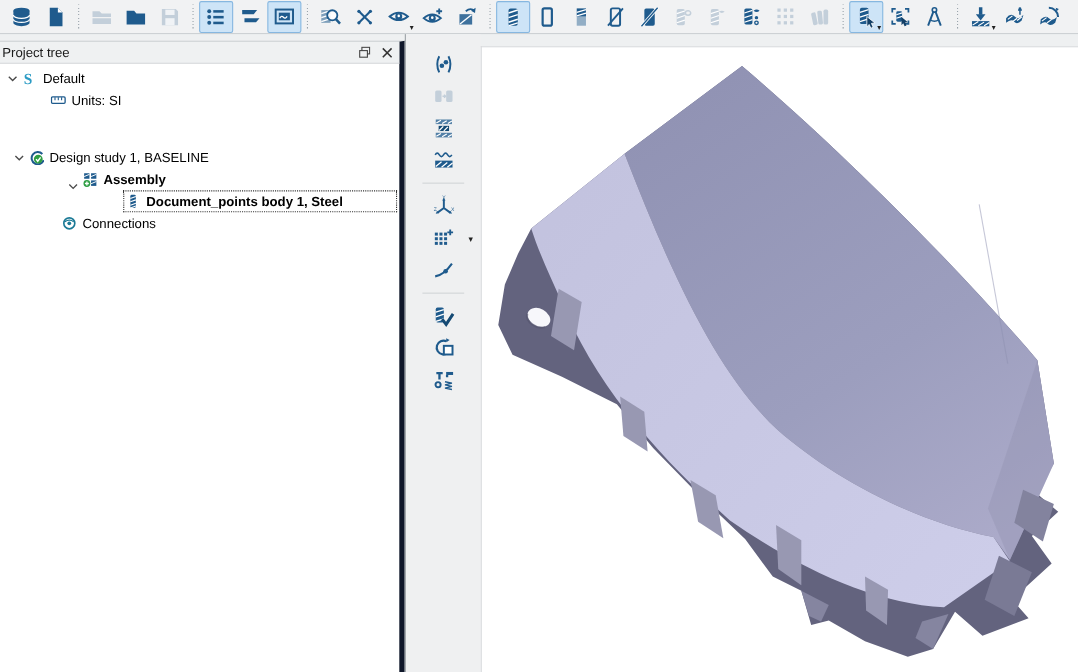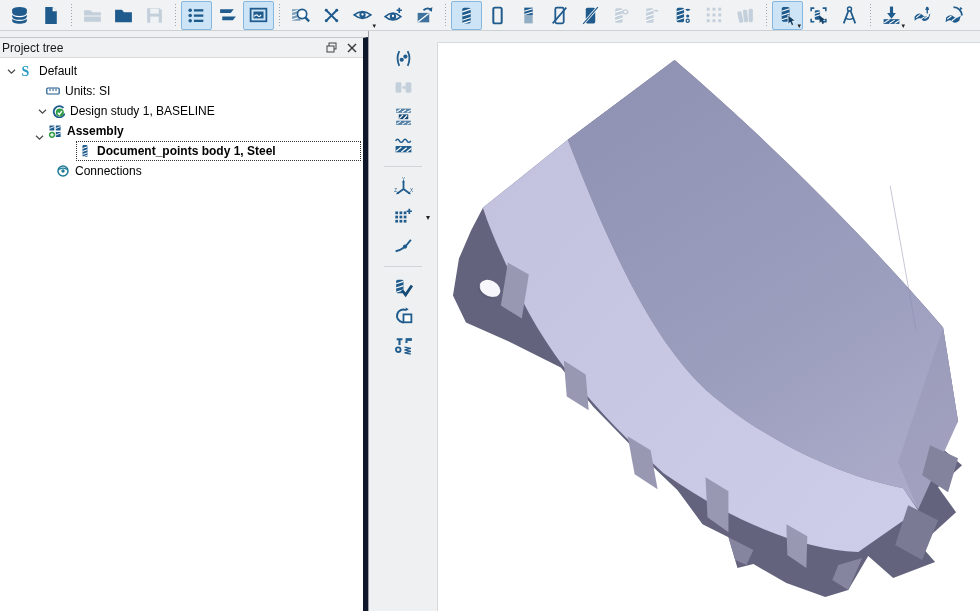--- a/index.html
+++ b/index.html
@@ -335,38 +335,38 @@
         <span class="selwrap">
           <span class="ticon">
             <svg width="14" height="14" viewBox="0 0 14 14">
               <rect x="0.8" y="4" width="12.4" height="6" rx="1" fill="none" stroke="#1f5b8d" stroke-width="1.2"></rect>
               <path d="M4,4.5 v2.6 M7,4.5 v2.6 M10,4.5 v2.6" stroke="#1f5b8d" stroke-width="1"></path>
             </svg>
           </span>
           <span class="tlabel">Units: SI</span>
         </span>
       </div>
-      <div class="trow" style="padding-left: 35px;">
+      <div class="trow" style="padding-left: 10px; margin-top: 32px;">
         <span class="chev">
           <svg width="9" height="7" viewBox="0 0 10 8">
             <path d="M1,2 L5,6 L9,2" fill="none" stroke="#4a4a4a" stroke-width="1.4"></path>
           </svg>
         </span>
         <span class="selwrap">
           <span class="ticon">
             <svg width="14" height="14" viewBox="0 0 14 14">
               <path d="M12.5,4 a5.6,5.6 0 1,0 1.2,5.5" fill="none" stroke="#1f5b8d" stroke-width="1.8"></path>
               <circle cx="8.8" cy="8.6" r="4" fill="#2f9e44"></circle>
               <path d="M6.8,8.6 l1.5,2 2.6,-3.6" fill="none" stroke="#fff" stroke-width="1.3"></path>
             </svg>
           </span>
           <span class="tlabel">Design study 1, BASELINE</span>
         </span>
       </div>
-      <div class="trow bold" style="padding-left: 32px; align-items: flex-end;">
+      <div class="trow bold" style="padding-left: 59px; align-items: flex-end;">
         <span class="chev">
           <svg width="9" height="7" viewBox="0 0 10 8">
             <path d="M1,2 L5,6 L9,2" fill="none" stroke="#4a4a4a" stroke-width="1.4"></path>
           </svg>
         </span>
         <span class="selwrap">
           <span class="ticon">
             <svg width="14" height="14" viewBox="0 0 14 14">
               <g fill="#1f5b8d">
                 <rect x="1.5" y="1.5" width="4.8" height="5"></rect>
@@ -374,21 +374,21 @@
                 <rect x="7.8" y="8" width="4.8" height="5"></rect>
               </g>
               <path d="M1.5,4.5 l4.8,-2 M7.8,4.5 l4.8,-2 M7.8,11 l4.8,-2" stroke="#fff" stroke-width="0.9"></path>
               <circle cx="4" cy="10.8" r="3.1" fill="#2f9e44"></circle>
               <path d="M4,9 v3.6 M2.2,10.8 h3.6" stroke="#fff" stroke-width="1.2"></path>
             </svg>
           </span>
           <span class="tlabel">Assembly</span>
         </span>
       </div>
-      <div class="trow bold selected" style="padding-left: 76px;">
+      <div class="trow bold selected" style="padding-left: 112px;">
         <span class="selwrap">
           <span class="ticon">
             <svg width="14" height="14" viewBox="0 0 14 14">
               <rect x="4.5" y="1" width="5" height="12" rx="1.3" fill="#1f5b8d"></rect>
               <path d="M4.5,4.5 l5,-1.8 M4.5,7.5 l5,-1.8 M4.5,10.5 l5,-1.8 M4.7,13 l4.8,-1.7" stroke="#fff" stroke-width="1"></path>
             </svg>
           </span>
           <span class="tlabel">Document_points body 1, Steel</span>
         </span>
       </div>

